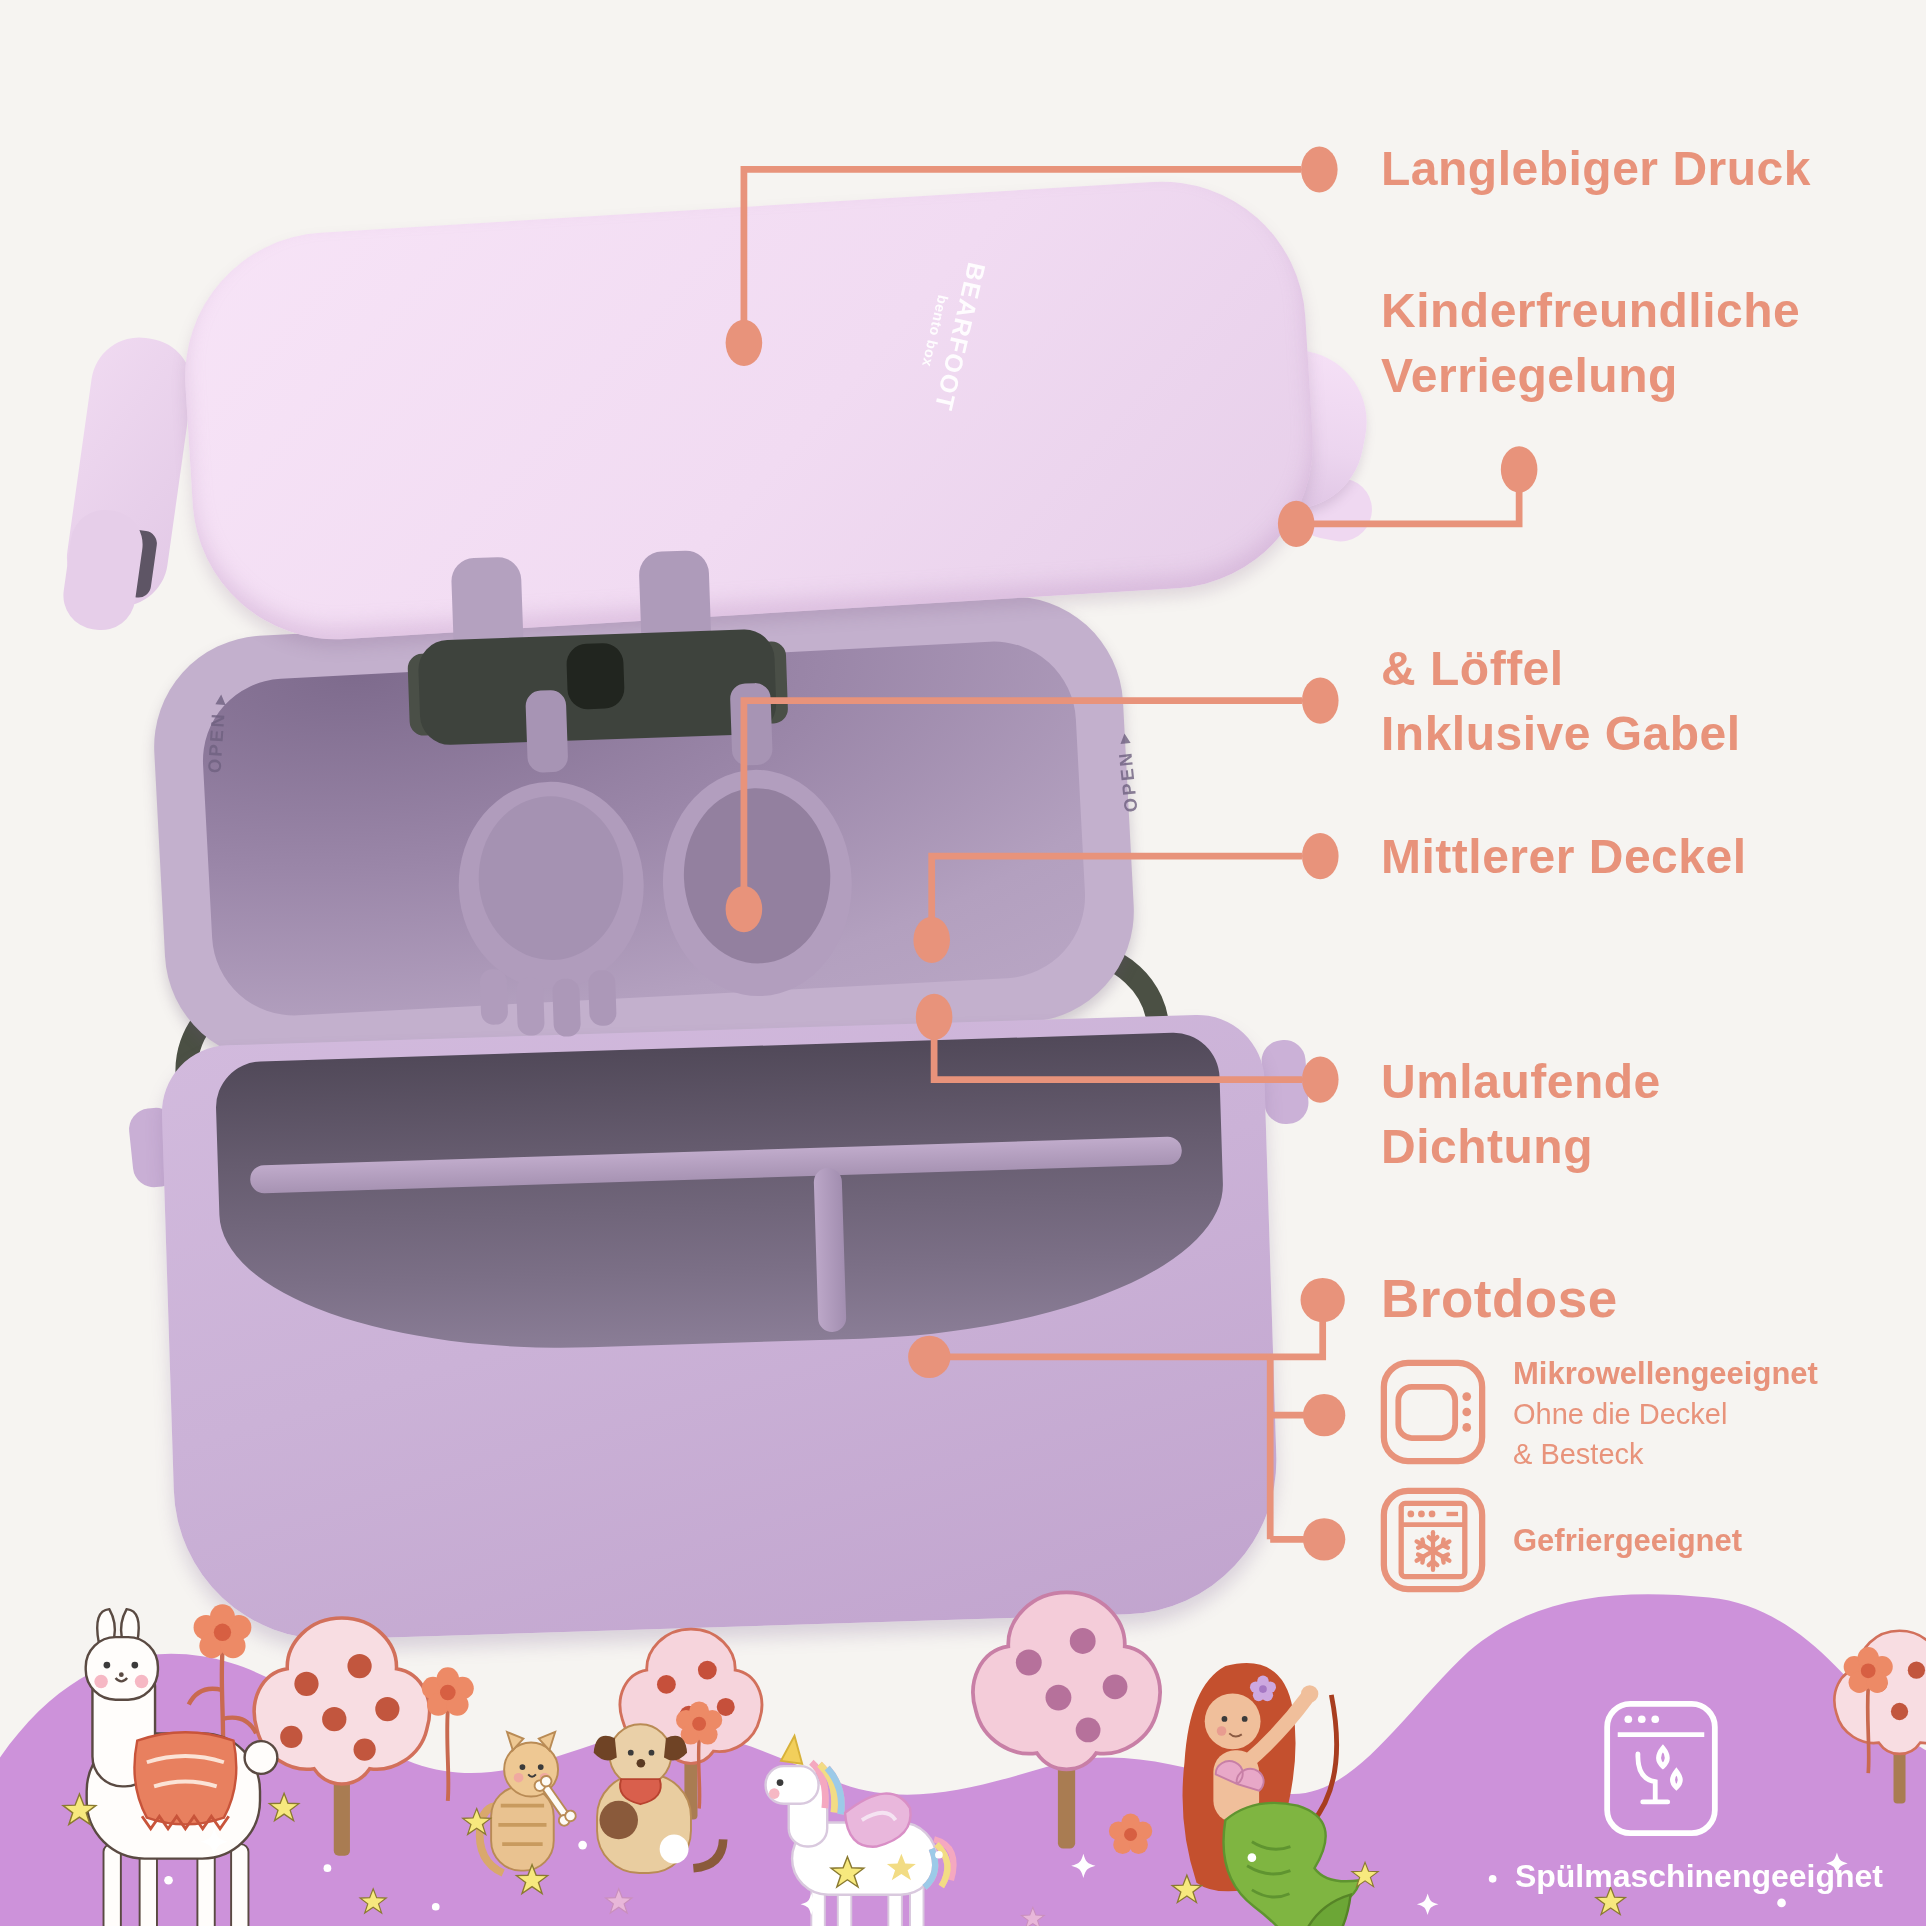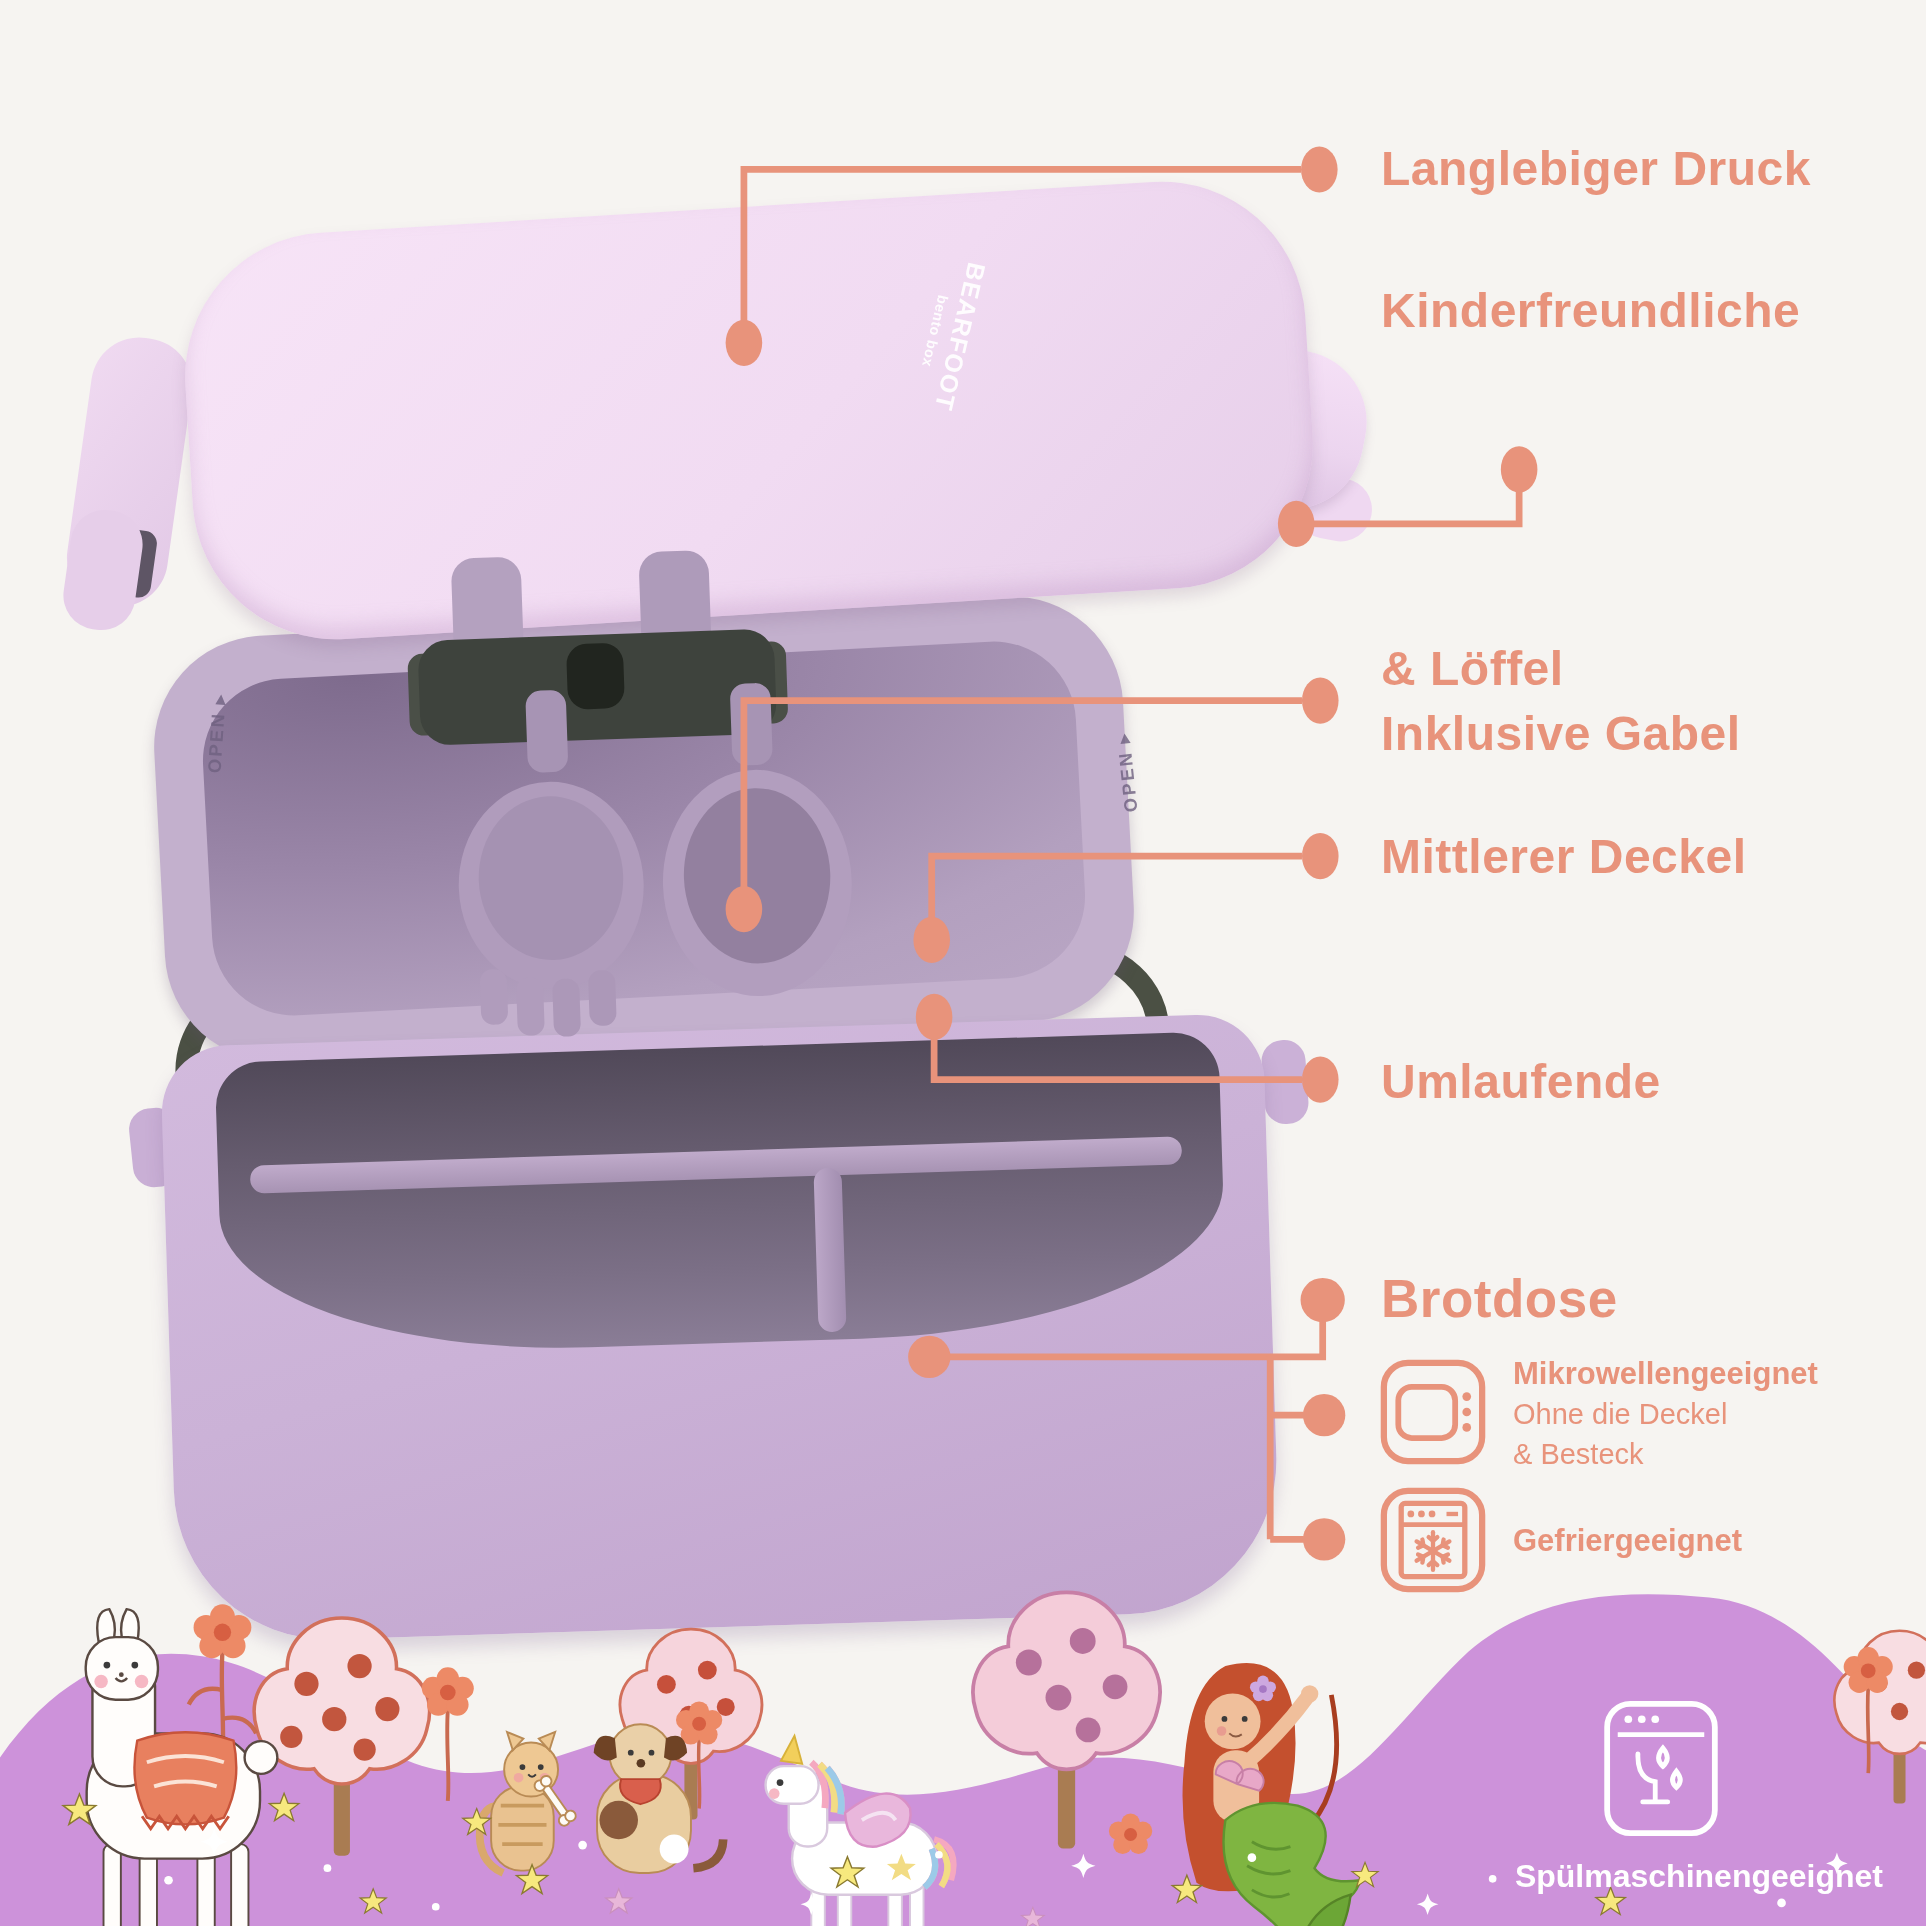--- a/index.html
+++ b/index.html
@@ -450,30 +450,32 @@
     <circle cx="2750" cy="2939" r="44"></circle>
       <circle cx="2750" cy="3197" r="44"></circle>
   </g>
 </svg>
 
 <div class="callout-label" style="left:1381px;top:136px">
   <span>Langlebiger Druck</span>
 </div>
 <div class="callout-label" style="left:1381px;top:278px">
   <div>Kinderfreundliche</div>
+  <div>Verriegelung</div>
 </div>
 <div class="callout-label" style="left:1381px;top:636px">
   <div>&amp; Löffel</div>
   <div>Inklusive Gabel</div>
 </div>
 <div class="callout-label" style="left:1381px;top:824px">
   <span>Mittlerer Deckel</span>
 </div>
 <div class="callout-label" style="left:1381px;top:1049px">
   <div>Umlaufende</div>
+  <div>Dichtung</div>
 </div>
 <div class="callout-label big" style="left:1381px;top:1266px">
   <span>Brotdose</span>
 </div>
 
 <div class="abs features-layer" style="left:0;top:0;width:1702px;height:1926px;pointer-events:none">
 
   <svg class="abs" style="left:1380px;top:1359px" width="106" height="106" viewBox="0 0 220 220">
     <rect x="8" y="8" width="204" height="204" rx="50" fill="none" stroke="#E8937B" stroke-width="13"></rect>
     <rect x="38" y="58" width="118" height="106" rx="28" fill="none" stroke="#E8937B" stroke-width="12"></rect>

